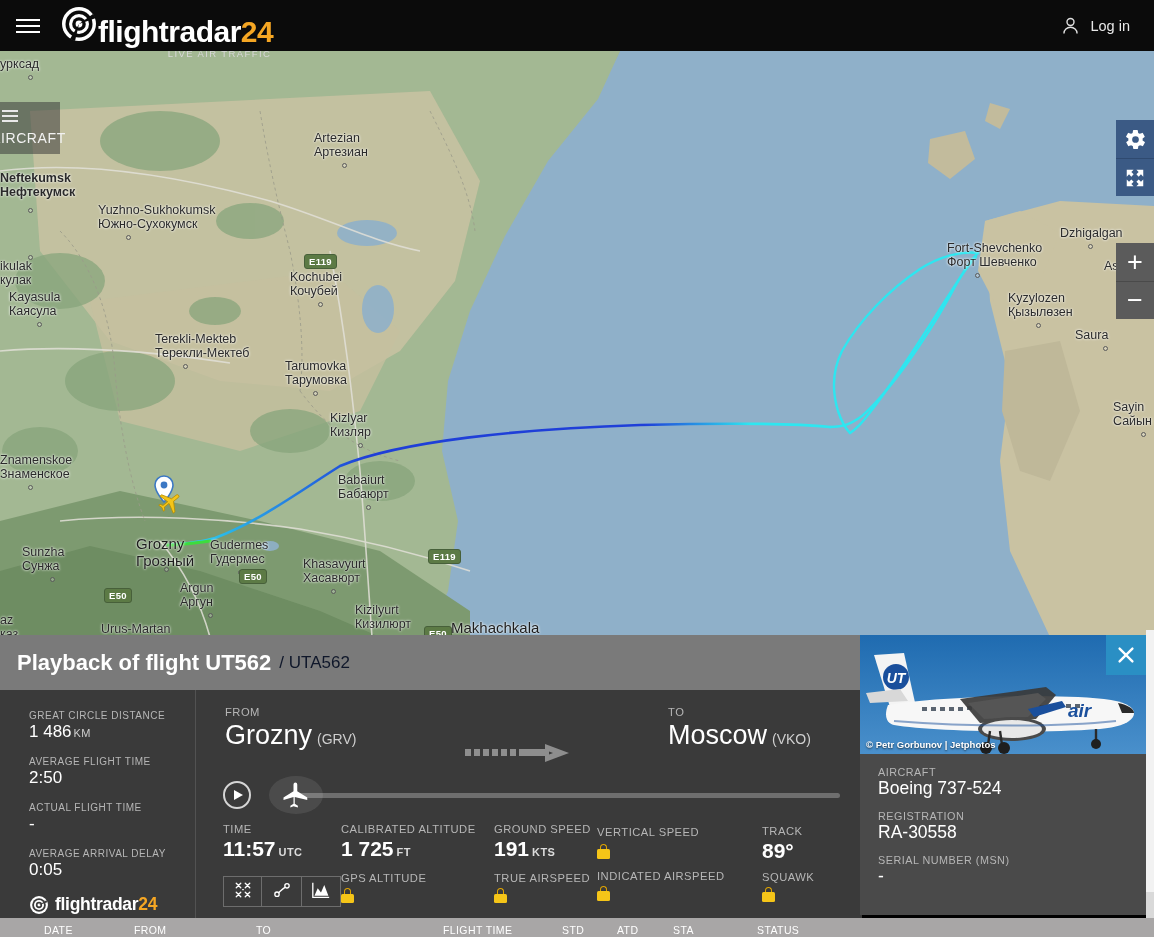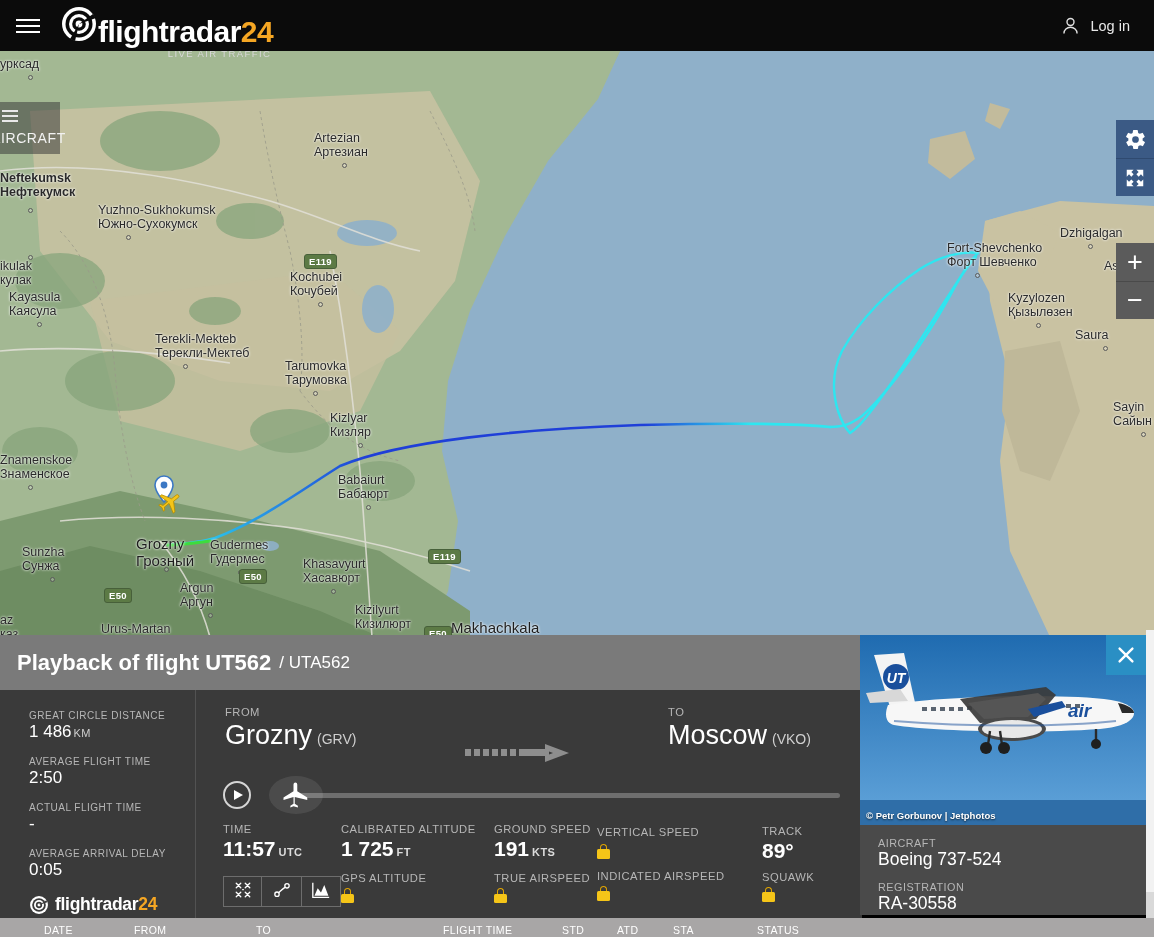--- a/index.html
+++ b/index.html
@@ -89,21 +89,21 @@
 
   
   .panel {
     position: absolute; left: 0; bottom: 0; width: 1154px; height: 302px; z-index: 50;
   }
   .panel-head {
     position: absolute; left: 0; top: 0; width: 862px; height: 55px;
     background: #7a7a7a; display: flex; align-items: center; padding-left: 17px;
   }
   .panel-head .t1 { color: #fff; font-size: 22px; font-weight: bold; }
-  .panel-head .t2 { color: #ffffff; font-size: 17px; margin-left: 8px; font-weight: normal; }
+  .panel-head .t2 { color: #0f172a; font-size: 17px; margin-left: 8px; font-weight: normal; }
 
   .panel-body {
     position: absolute; left: 0; top: 55px; width: 862px; height: 228px;
     background: #3a3a3a;
   }
 
   .col-left {
     position: absolute; left: 0; top: 0; width: 196px; height: 228px;
     padding: 20px 0 0 29px;
     border-right: 1px solid #525252;
@@ -171,21 +171,21 @@
     width: 41px; height: 31px; border: 1px solid #6d6d6d;
     display: flex; align-items: center; justify-content: center; cursor: pointer;
   }
   .sqbtn + .sqbtn { border-left: none; }
 
   
   .acard {
     position: absolute; right: 8px; bottom: 22px; width: 286px; height: 280px;
     background: #4a4a4a; z-index: 55; overflow: hidden;
   }
-  .acard-photo { position: relative; width: 286px; height: 190px; overflow: hidden; background: #2f6ea8; }
+  .acard-photo { position: relative; width: 286px; height: 119px; overflow: hidden; background: #2f6ea8; }
   .acard-credit {
     position: absolute; left: 6px; bottom: 4px; color: #fff; font-size: 9.5px;
     font-weight: bold; text-shadow: 0 1px 2px rgba(0,0,0,.7);
   }
   .acard-close {
     position: absolute; right: 0; top: 0; width: 40px; height: 40px;
     background: #2a8fc4; display: flex; align-items: center; justify-content: center;
     cursor: pointer; z-index: 3;
   }
   .acard-info { padding: 12px 0 0 18px; }

